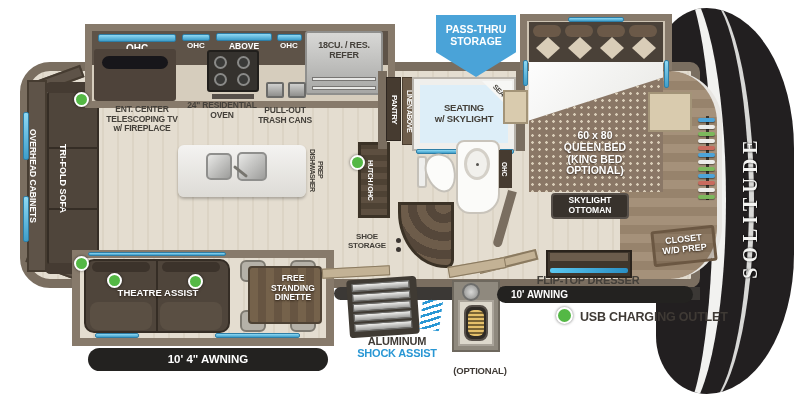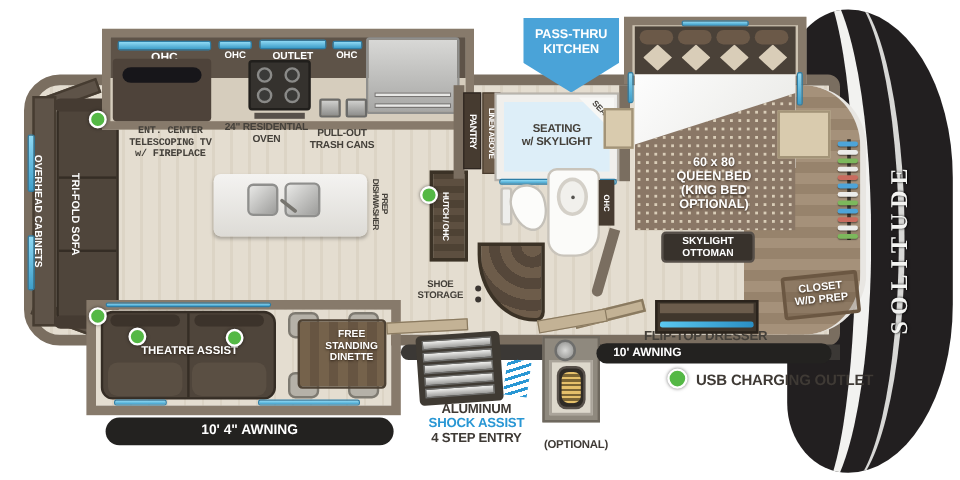--- a/index.html
+++ b/index.html
@@ -51,45 +51,47 @@
   <div class="abs" style="left:49px;top:208px;width:48px;height:2px;background:#352d25;"></div>
   <div class="abs v wlbl" style="left:58px;top:92px;width:26px;height:172px;font-size:9px;">TRI-FOLD SOFA</div>
 
   <div class="abs" style="left:85px;top:24px;width:310px;height:84px;border:7px solid #877a6b;background:#d6cdbd;"></div>
   <div class="abs" style="left:92px;top:31px;width:296px;height:34px;background:#5e5348;"></div>
   <div class="abs win" style="left:98px;top:34px;width:78px;height:8px;"></div>
   <div class="abs wlbl" style="left:98px;top:43px;width:78px;font-size:10px;">OHC</div>
   <div class="abs win" style="left:182px;top:34px;width:28px;height:7px;"></div>
   <div class="abs wlbl" style="left:178px;top:42px;width:36px;font-size:8px;">OHC</div>
   <div class="abs win" style="left:216px;top:33px;width:56px;height:8px;"></div>
-  <div class="abs wlbl" style="left:216px;top:42px;width:56px;font-size:8.5px;">OUTLET</div>
+  <div class="abs wlbl" style="left:216px;top:42px;width:56px;font-size:8.5px;">ABOVE</div>
   <div class="abs win" style="left:277px;top:34px;width:25px;height:7px;"></div>
   <div class="abs wlbl" style="left:272px;top:42px;width:34px;font-size:8px;">OHC</div>
 
   <div class="abs" style="left:305px;top:31px;width:78px;height:64px;background:linear-gradient(180deg,#d8d8d6,#a7a7a5);
               border:2px solid #8f8f8d;border-radius:3px;"></div>
+  <div class="abs lbl" style="left:306px;top:40px;width:76px;font-size:9px;">18CU. / RES.
+REFER</div>
   <div class="abs" style="left:312px;top:77px;width:64px;height:4px;background:#e8e8e6;border:1px solid #777573;"></div>
   <div class="abs" style="left:312px;top:86px;width:64px;height:4px;background:#e8e8e6;border:1px solid #777573;"></div>
 
   <div class="abs" style="left:94px;top:49px;width:82px;height:52px;background:#4e433a;border-radius:3px;"></div>
   <div class="abs" style="left:102px;top:56px;width:66px;height:13px;background:#17161a;border-radius:7px/50%;"></div>
   <div class="abs" style="left:112px;top:76px;width:46px;height:18px;border-radius:50% 50% 4px 4px;
               background:radial-gradient(ellipse at 50% 100%,#f2a93b 0%,#c96a1e 60%,#7a4а14 85%,#4e433a 100%);"></div>
 
   <div class="abs" style="left:207px;top:50px;width:52px;height:42px;background:#35322e;border:2px solid #211f1c;border-radius:3px;"></div>
   <div class="abs" style="left:214px;top:56px;width:13px;height:13px;border:2px solid #8a8a88;border-radius:50%;background:#3a3a38;"></div>
   <div class="abs" style="left:237px;top:56px;width:13px;height:13px;border:2px solid #8a8a88;border-radius:50%;background:#3a3a38;"></div>
   <div class="abs" style="left:214px;top:73px;width:13px;height:13px;border:2px solid #8a8a88;border-radius:50%;background:#3a3a38;"></div>
   <div class="abs" style="left:237px;top:73px;width:13px;height:13px;border:2px solid #8a8a88;border-radius:50%;background:#3a3a38;"></div>
   <div class="abs" style="left:212px;top:94px;width:42px;height:5px;background:#57504a;"></div>
 
   <div class="abs" style="left:266px;top:82px;width:18px;height:16px;background:linear-gradient(#cfcfcd,#8f8f8d);border:2px solid #6b6b69;border-radius:2px;"></div>
   <div class="abs" style="left:288px;top:82px;width:18px;height:16px;background:linear-gradient(#cfcfcd,#8f8f8d);border:2px solid #6b6b69;border-radius:2px;"></div>
 
-  <div class="abs lbl" style="left:103px;top:105px;width:78px;font-size:8.5px;font-family:Liberation Mono, monospace;">ENT. CENTER
+  <div class="abs lbl" style="left:103px;top:105px;width:78px;font-size:8.5px;">ENT. CENTER
 TELESCOPING TV
 w/ FIREPLACE</div>
   <div class="abs lbl" style="left:185px;top:101px;width:74px;font-size:8.5px;">24" RESIDENTIAL
 OVEN</div>
   <div class="abs lbl" style="left:255px;top:106px;width:60px;font-size:8.5px;">PULL-OUT
 TRASH CANS</div>
 
   <div class="abs" style="left:178px;top:145px;width:128px;height:52px;background:linear-gradient(180deg,#f4f3f1,#dddbd6);
               border-radius:6px;box-shadow:0 2px 3px rgba(0,0,0,.25);"></div>
   <div class="abs" style="left:206px;top:153px;width:26px;height:27px;background:linear-gradient(135deg,#e8e8e6,#9d9d9b);border:2px solid #8f8f8d;border-radius:5px;"></div>
@@ -160,21 +162,21 @@
 QUEEN BED
 (KING BED
 OPTIONAL)</div>
   <div class="abs" style="left:551px;top:193px;width:78px;height:26px;background:#38322c;border:2px solid #57504a;border-radius:4px;"></div>
   <div class="abs wlbl" style="left:551px;top:196px;width:78px;font-size:8.5px;">SKYLIGHT
 OTTOMAN</div>
 
   <div class="abs" style="left:436px;top:15px;width:80px;height:62px;background:#4aa3d8;
               clip-path:polygon(0 0,100% 0,100% 60%,50% 100%,0 60%);"></div>
   <div class="abs wlbl" style="left:436px;top:24px;width:80px;font-size:10.5px;">PASS-THRU
-KITCHEN</div>
+STORAGE</div>
 
   <div class="abs" style="left:706px;top:116px;width:3px;height:84px;background:#3a342c;"></div>
   <div class="abs" style="left:698px;top:118px;width:17px;height:84px;">
       <div class="hanger" style="background: rgb(77, 164, 216); top: 0px;"></div>
       <div class="hanger" style="background: rgb(236, 236, 234); top: 7px;"></div>
       <div class="hanger" style="background: rgb(124, 184, 92); top: 14px;"></div>
       <div class="hanger" style="background: rgb(236, 236, 234); top: 21px;"></div>
       <div class="hanger" style="background: rgb(201, 107, 94); top: 28px;"></div>
       <div class="hanger" style="background: rgb(77, 164, 216); top: 35px;"></div>
       <div class="hanger" style="background: rgb(236, 236, 234); top: 42px;"></div>
@@ -226,21 +228,20 @@
     <div class="abs" style="left:5px;top:4px;width:58px;height:8px;background:linear-gradient(180deg,#f0f0ee,#9a9a98);border:1px solid #6f6f6d;"></div>
     <div class="abs" style="left:5px;top:14px;width:58px;height:8px;background:linear-gradient(180deg,#f0f0ee,#9a9a98);border:1px solid #6f6f6d;"></div>
     <div class="abs" style="left:5px;top:24px;width:58px;height:8px;background:linear-gradient(180deg,#f0f0ee,#9a9a98);border:1px solid #6f6f6d;"></div>
     <div class="abs" style="left:5px;top:34px;width:58px;height:8px;background:linear-gradient(180deg,#f0f0ee,#9a9a98);border:1px solid #6f6f6d;"></div>
     <div class="abs" style="left:5px;top:44px;width:58px;height:8px;background:linear-gradient(180deg,#f0f0ee,#9a9a98);border:1px solid #6f6f6d;"></div>
   </div>
   <div class="abs" style="left:421px;top:300px;width:20px;height:30px;transform:rotate(8deg);
               background:repeating-linear-gradient(-25deg,#2997d4 0 2.5px,transparent 2.5px 6px);"></div>
   <div class="abs lbl" style="left:336px;top:335px;width:122px;font-size:11px;color:#3f3a35;">ALUMINUM</div>
   <div class="abs lbl" style="left:336px;top:347px;width:122px;font-size:11px;color:#2997d4;">SHOCK ASSIST</div>
-  <div class="abs lbl" style="left:336px;top:359px;width:122px;font-size:11px;color:#3f3a35;">4 STEP ENTRY</div>
 
   <div class="abs" style="left:452px;top:280px;width:48px;height:72px;background:#8f897e;border:2px solid #6e685e;"></div>
   <div class="abs" style="left:458px;top:300px;width:36px;height:46px;background:#ddd8cc;border:2px solid #aaa49a;"></div>
   <div class="abs" style="left:462px;top:283px;width:18px;height:18px;border-radius:50%;border:2px solid #6e6e6c;
               background:radial-gradient(#d8d8d6,#8a8a88);"></div>
   <div class="abs" style="left:464px;top:305px;width:24px;height:36px;background:#2f2b26;border:2px solid #57504a;border-radius:8px;"></div>
   <div class="abs" style="left:468px;top:310px;width:16px;height:26px;border-radius:6px;
               background:repeating-linear-gradient(0deg,#e5c06a 0 2px,#7a6434 2px 4px);"></div>
   <div class="abs lbl" style="left:428px;top:354px;width:104px;font-size:10px;color:#3f3a35;margin-top:46px;">PULL-OUT KITCHEN</div>
   <div class="abs lbl" style="left:428px;top:366px;width:104px;font-size:9.5px;color:#3f3a35;">(OPTIONAL)</div>

